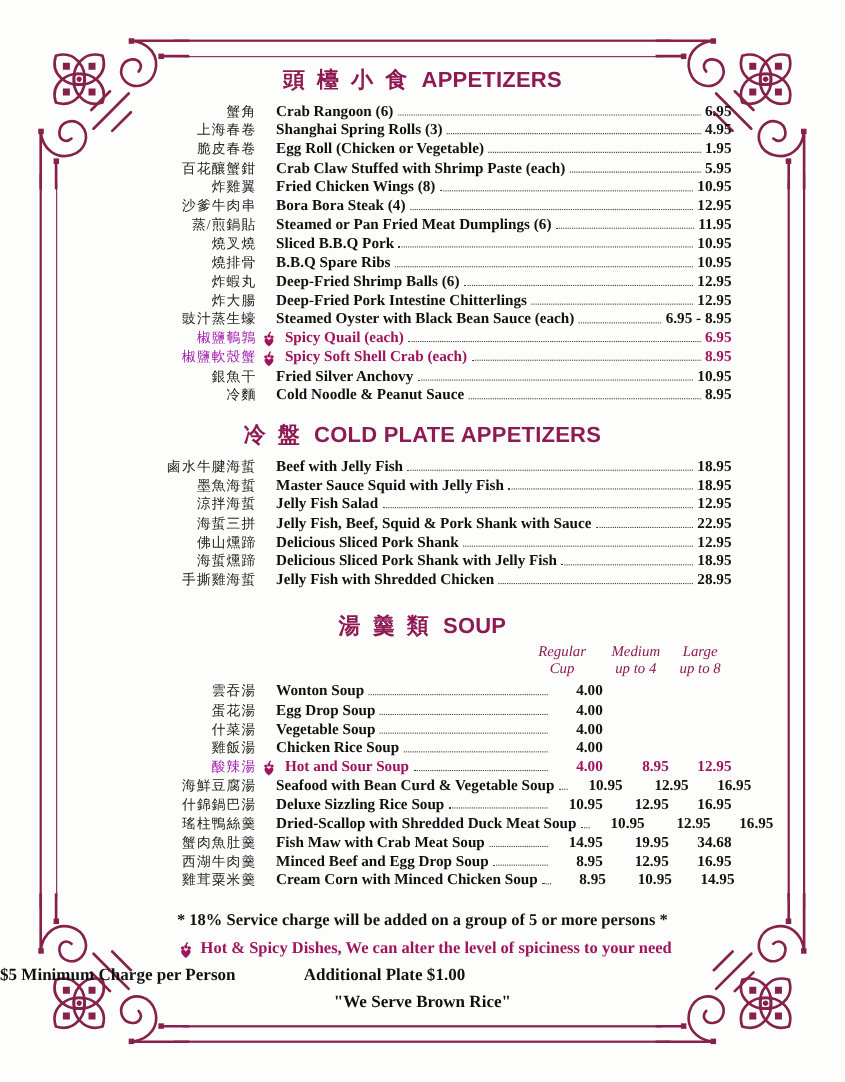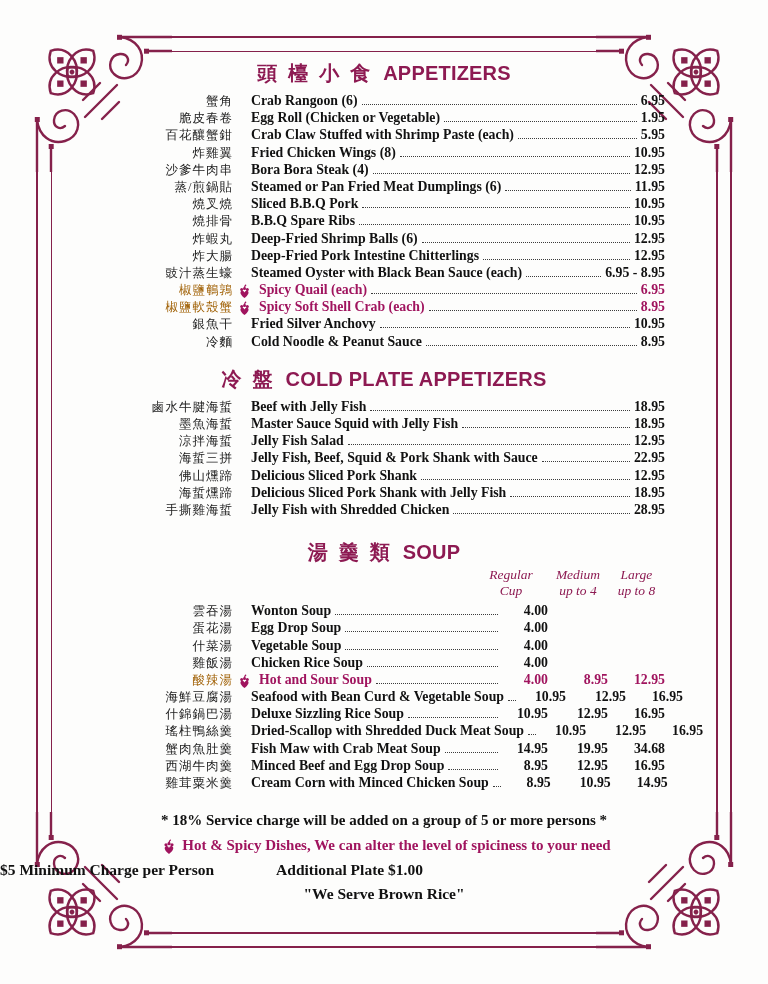--- a/index.html
+++ b/index.html
@@ -33,21 +33,21 @@
   .stitle .cn-title { font-size:20px; font-weight:700; letter-spacing:3px; margin-right:10px; }
   .stitle .en-title { font-family:"Liberation Sans", sans-serif; font-weight:800; font-size:20px; letter-spacing:0.2px; }
   .stitle.cold { margin-top:15px; }
   .stitle.soup { margin-top:20px; margin-bottom:2px; }
 
   .list { width:590px; margin-left:75px; }
   .row { display:flex; align-items:baseline; height:17.2px; font-weight:700; font-size:13.8px; }
   .cn { width:158px; flex:none; text-align:right; font-size:12.5px; font-weight:400; letter-spacing:1px; color:#222; }
   .en { white-space:nowrap; margin-left:18px; }
   .row.spicy .en, .row.spicy .price, .row.spicy .p { color:#A0145E; }
-  .row.spicy .cn { color:#a16207;text-align:right; }
+  .row.spicy .cn { color:#a21caf;text-align:right; }
   .row.spicy .en { margin-left:8px; }
   .icon { flex:none; width:13px; height:15px; margin-left:5px; align-self:center; position:relative; top:1px; }
   .dots { flex:1; border-bottom:1.9px dotted #3c3c3c; margin:0 4px; min-width:8px; }
   .price { white-space:nowrap; text-align:right; }
   .p { flex:none; text-align:right; white-space:nowrap; }
   .p1 { width:46px; } .p2 { width:60px; } .p3 { width:57px; }
 
   .soup-head { width:590px; margin-left:75px; display:flex; justify-content:flex-end;
                color:#8D1A52; font-style:italic; font-size:13.5px; line-height:15.5px;
                height:33px; margin-bottom:3px; }
@@ -225,20 +225,26 @@
     <span class="cn-title">頭 檯 小 食</span><span class="en-title">APPETIZERS</span>
   </div>
   <div class="list">
     <div class="row">
         <span class="cn">蟹角</span>
         <span class="en">Crab Rangoon (6)</span>
         <span class="dots"></span>
         <span class="price">6.95</span>
       </div>
     <div class="row">
+        <span class="cn">上海春卷</span>
+        <span class="en">Shanghai Spring Rolls (3)</span>
+        <span class="dots"></span>
+        <span class="price">4.95</span>
+      </div>
+    <div class="row">
         <span class="cn">脆皮春卷</span>
         <span class="en">Egg Roll (Chicken or Vegetable)</span>
         <span class="dots"></span>
         <span class="price">1.95</span>
       </div>
     <div class="row">
         <span class="cn">百花釀蟹鉗</span>
         <span class="en">Crab Claw Stuffed with Shrimp Paste (each)</span>
         <span class="dots"></span>
         <span class="price">5.95</span>

